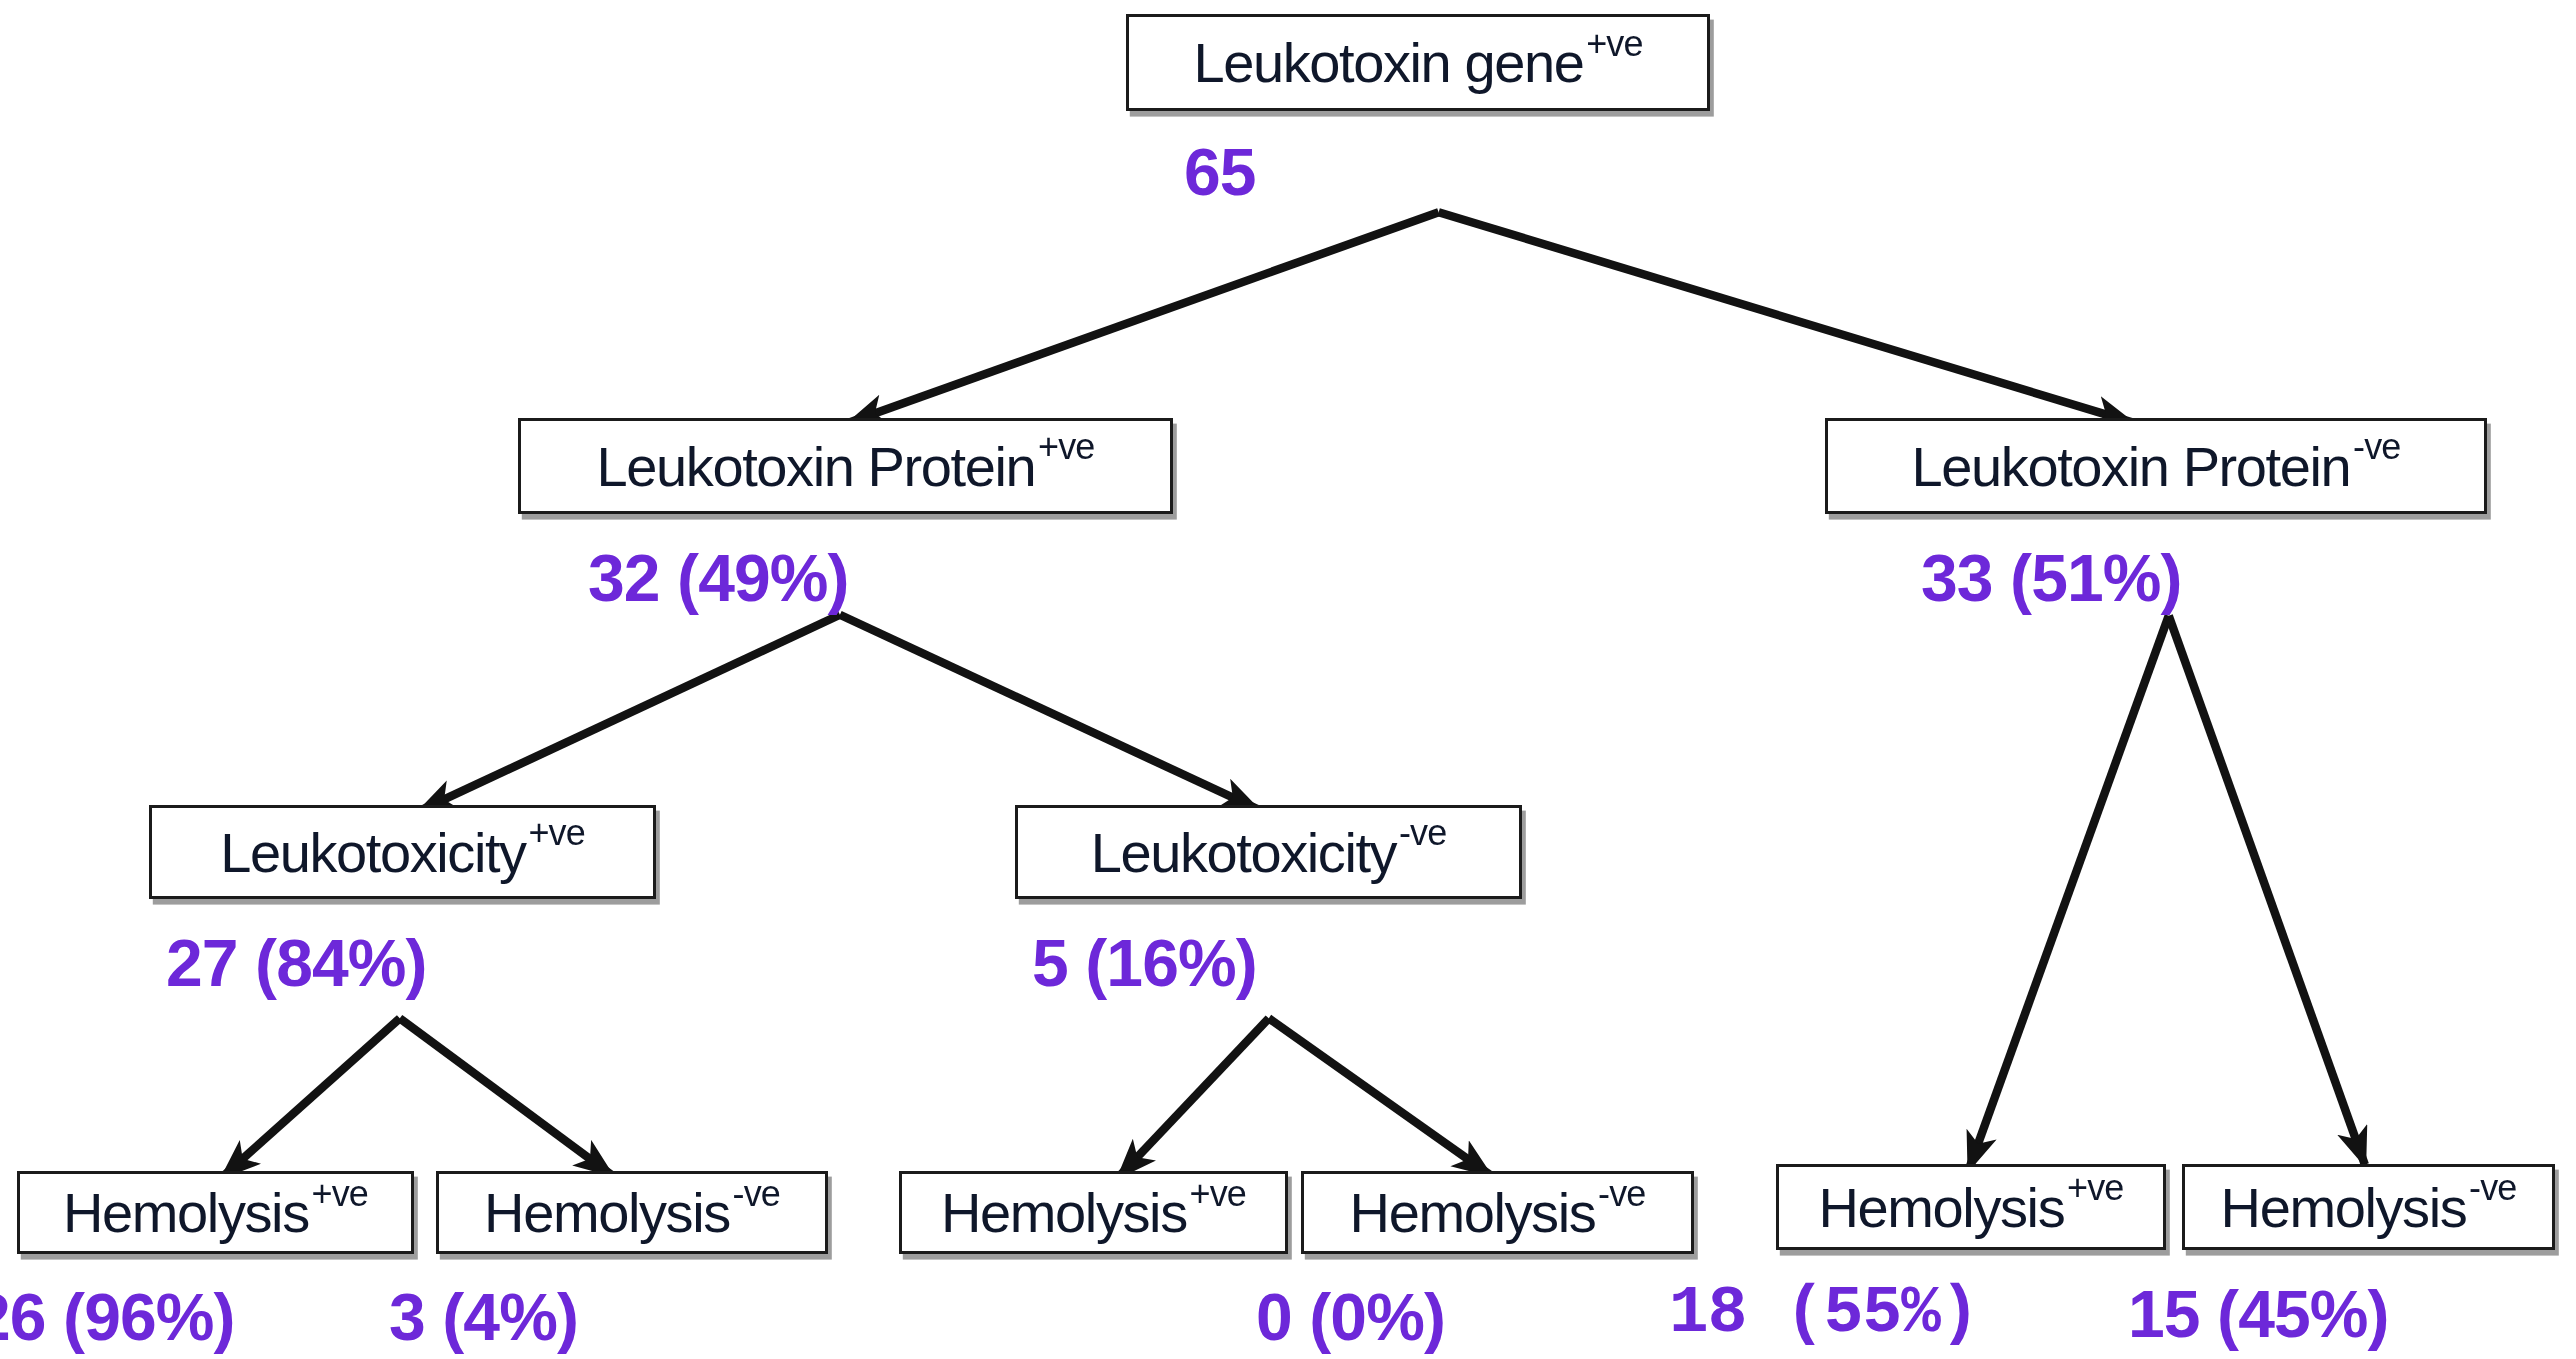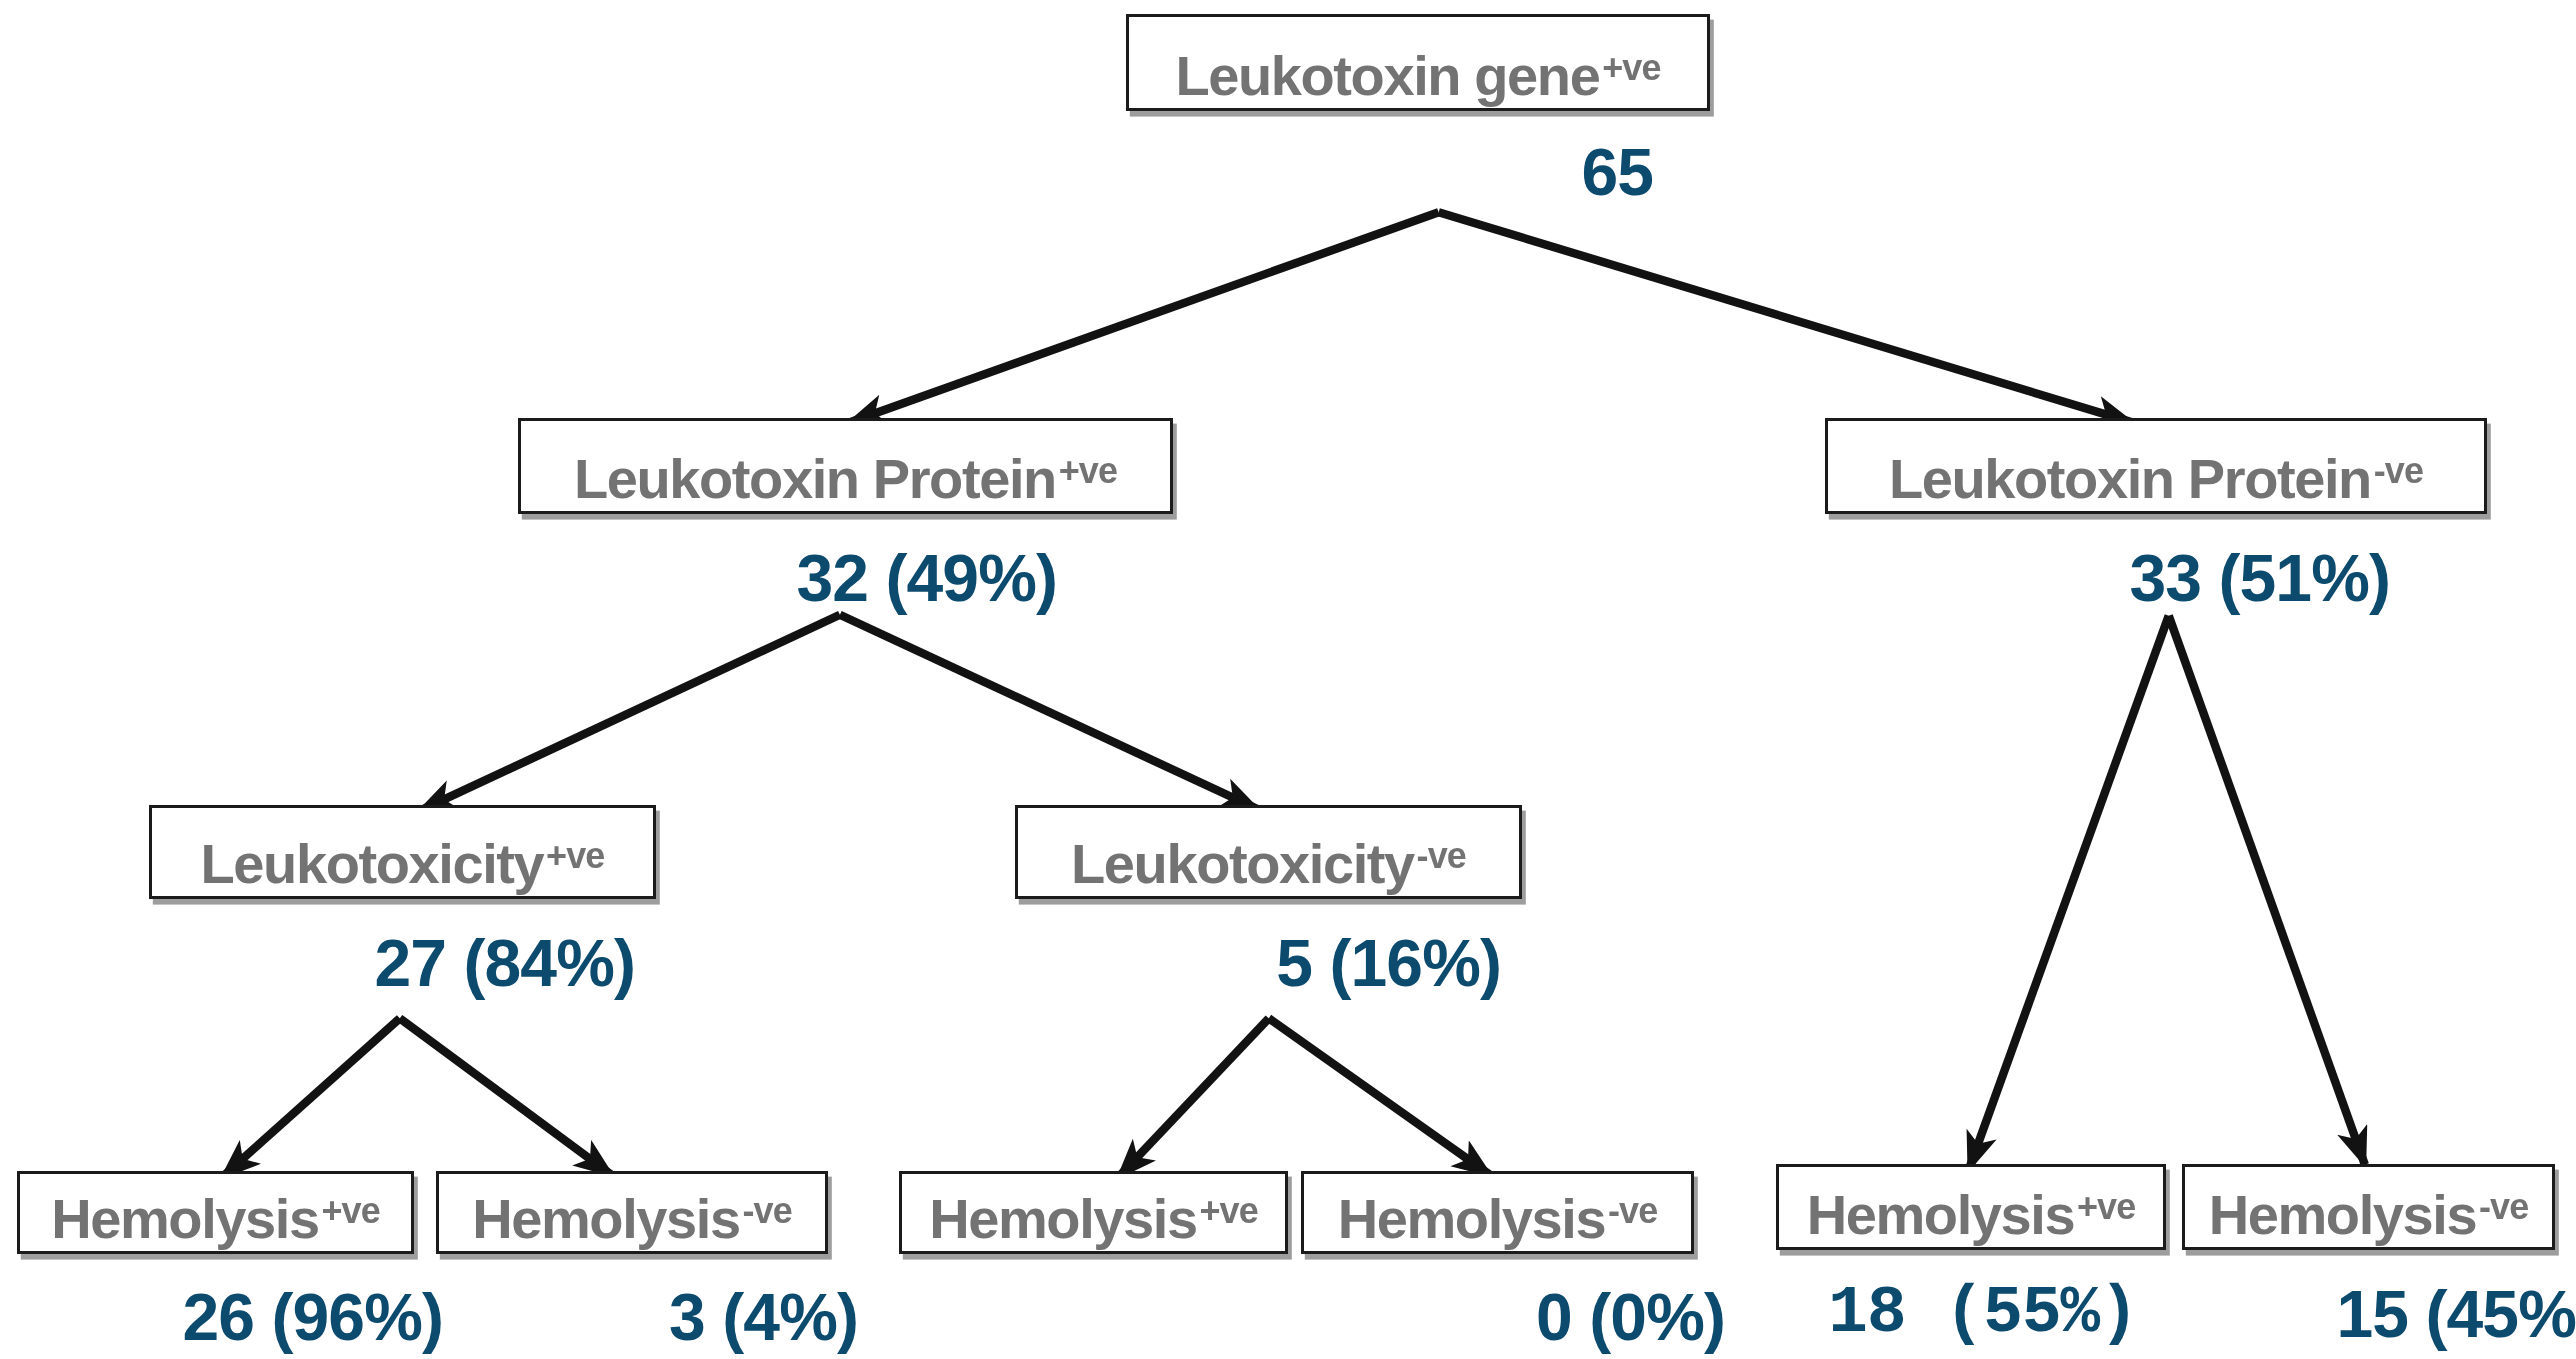--- a/index.html
+++ b/index.html
@@ -9,40 +9,40 @@
     background:#ffffff;
     font-family:"Liberation Sans","DejaVu Sans",sans-serif;
     overflow:hidden;
   }
   #edges{position:absolute;left:0;top:0;width:2576px;height:1360px;}
   .node{
     position:absolute;
     background:#ffffff;
     border:3.8px solid #1b1b1b;
     box-shadow:3.8px 5.6px 0 #9d9d9d;
-    display:flex;align-items:flex-end;justify-content:center;
+    display:flex;align-items:center;justify-content:center;
     white-space:nowrap;
-    color:#737373;
-    font-weight:bold;
+    color:#0f172a;
+    font-weight:normal;
     font-size:56px;
     letter-spacing:-1.4px;
     box-sizing:border-box;
   }
   .node .sup{
     font-size:36px;
     position:relative;
     top:-0.52em;
     margin-left:2.8px;
     letter-spacing:-0.9px;
   }
   .count{
     position:absolute;
     width:469px;
-    text-align:right;
-    color:#0c4a6e;
+    text-align:left;
+    color:#6d28d9;
     font-weight:bold;
     font-size:66px;
     letter-spacing:-0.9px;
     white-space:nowrap;
   }
   
   .box-root       {left:1126px;top:14px;  width:584px;height:97px;}
   .box-protein-pos{left:518px; top:418px; width:655px;height:96px;}
   .box-protein-neg{left:1825px;top:418px; width:662px;height:96px;}
   .box-tox-pos    {left:149px; top:805px; width:507px;height:94px;}

